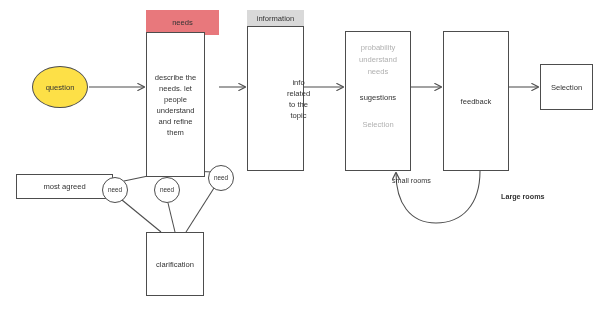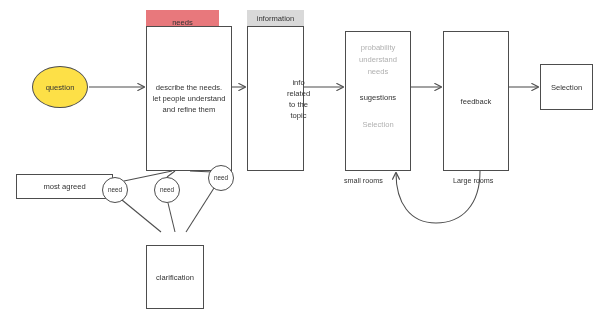--- a/index.html
+++ b/index.html
@@ -85,20 +85,21 @@
     line-height: 1.55;
   }
   .li.muted { color: #b0b0b0; }
   .li.active { color: #333333; }
   .li.spacer-before { margin-top: 15px; }
   .edge-label {
     position: absolute;
     font-size: 7.2px;
     color: #333333;
     white-space: nowrap;
+    margin-left: 48px;
   }
   .inner-text {
     padding: 0 4px;
   }
 </style>
 </head>
 <body>
 
 <div id="canvas">
 
@@ -137,21 +138,21 @@
   </svg>
 
   <div class="node ellipse" style="left:32px; top:66px; width:56px; height:42px;">
     <span>question</span>
   </div>
 
   <div class="swimhdr hdr-needs" style="left:146px; top:10px; width:73px; height:25px;">
     <span>needs</span>
   </div>
 
-  <div class="node box" style="left:146px; top:26px; width:86px; height:145px;">
+  <div class="node box" style="left:146px; top:32px; width:59px; height:145px;">
     <span class="inner-text">describe the needs. let people understand and refine them</span>
   </div>
 
   <div class="swimhdr hdr-info" style="left:247px; top:10px; width:57px; height:16px;align-items:center;">
     <span>information</span>
   </div>
 
   <div class="node box" style="left:247px; top:26px; width:57px; height:145px;padding-left:46px;">
     <span class="inner-text">info related to the topic</span>
   </div>
@@ -181,21 +182,21 @@
   </div>
 
   <div class="node circle" style="left:154px; top:177px; width:26px; height:26px;">
     <span>need</span>
   </div>
 
   <div class="node circle" style="left:208px; top:165px; width:26px; height:26px;">
     <span>need</span>
   </div>
 
-  <div class="node box" style="left:146px; top:232px; width:58px; height:64px;margin-top:13px;">
+  <div class="node box" style="left:146px; top:232px; width:58px; height:64px;">
     <span>clarification</span>
   </div>
 
   <div class="edge-label" style="left:344px; top:176px;">small rooms</div>
 
-  <div class="edge-label" style="left:453px; top:176px;">Large rooms</div>
+  <div class="edge-label" style="left:453px; top:192px;font-weight:bold;">Large rooms</div>
 
 </div>
 
 </body></html>

